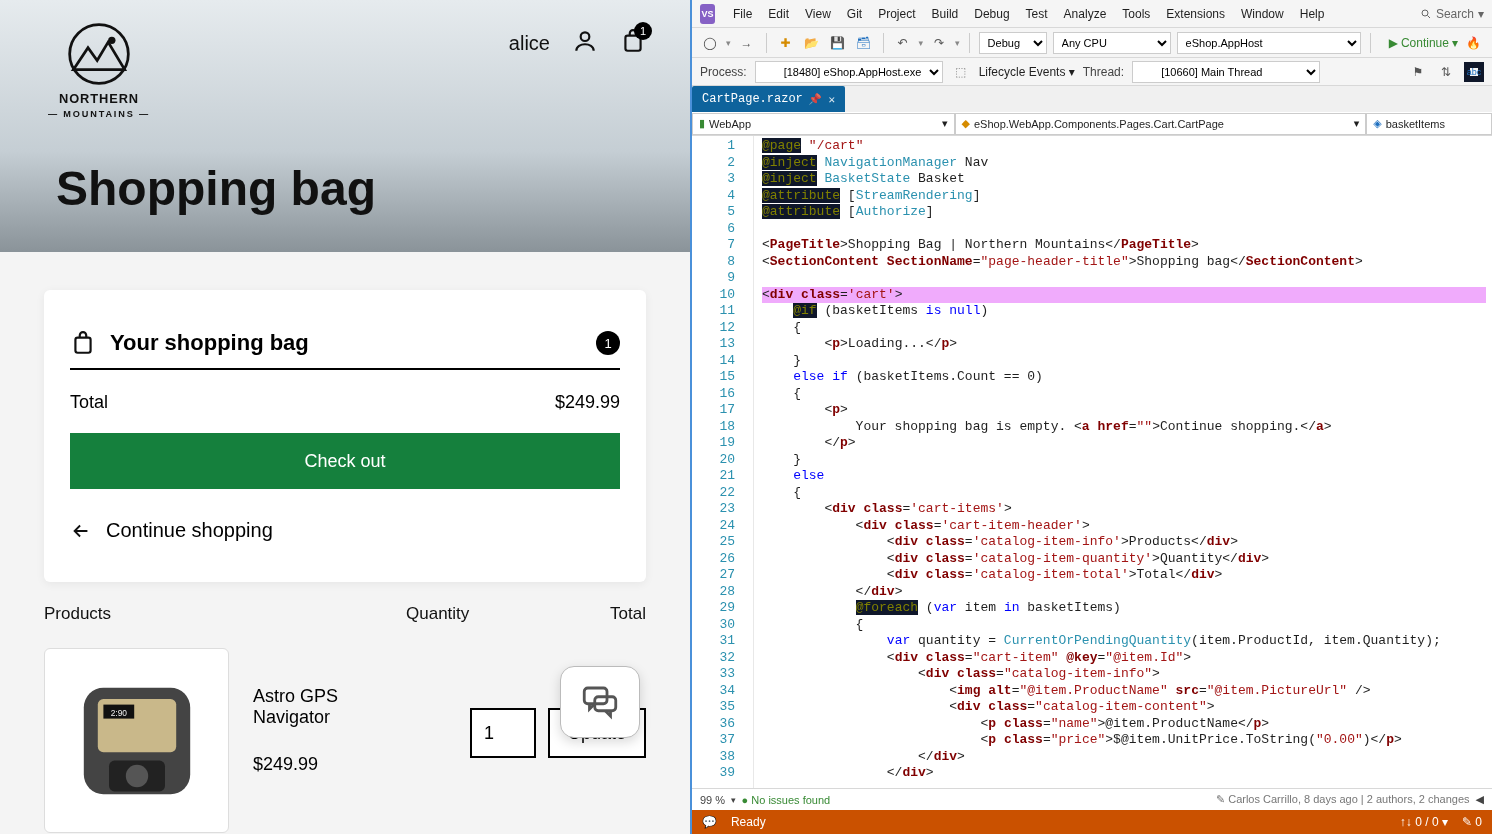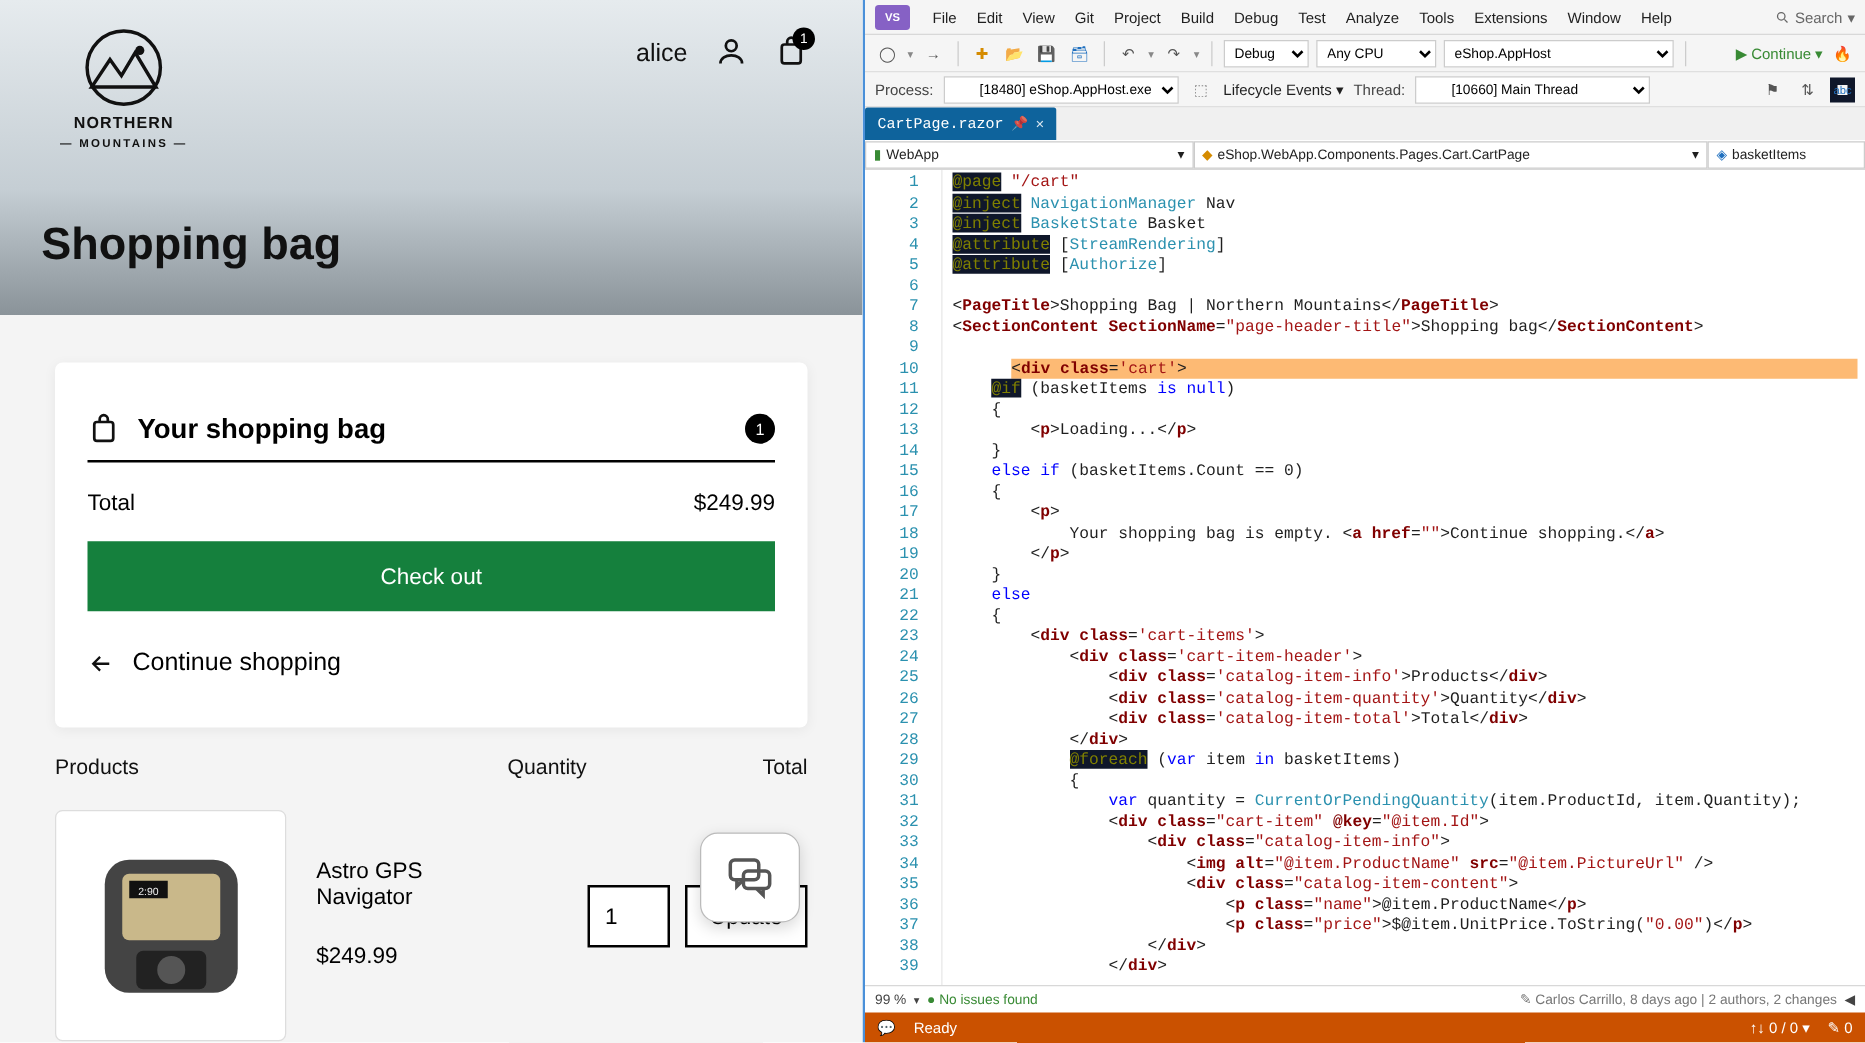--- a/index.html
+++ b/index.html
@@ -20,21 +20,21 @@
 }
 .hero {
   height: 252px;
   background: linear-gradient(180deg, #e6ebee 0%, #c5ced4 60%, #8a9399 100%);
   position: relative;
   padding: 22px 44px;
 }
 .hero .logo { width: 110px; height: 110px; }
 .hero .topbar { position: absolute; top: 28px; right: 44px; display: flex; align-items: center; gap: 22px; }
 .hero .user { font-size: 20px; font-weight: 500; color: #111; }
-.hero .hero-title { position: absolute; bottom: 36px; left: 33px; font-size: 36px; font-weight: 700; color: #111; }
+.hero .hero-title { position: absolute; bottom: 36px; left: 56px; font-size: 48px; font-weight: 700; color: #111; }
 .hero .icon-wrap { position: relative; }
 .hero .badge { position:absolute; top:-6px; right:-6px; background:#000; color:#fff; border-radius:50%; width:18px; height:18px; font-size:11px; display:flex; align-items:center; justify-content:center;}
 .card {
   margin: 38px 44px 22px 44px;
   background: #fff;
   border-radius: 6px;
   box-shadow: 0 2px 10px rgba(0,0,0,.06);
   padding: 40px 26px;
 }
 .card-header { display:flex; align-items:center; gap:14px; border-bottom:2px solid #000; padding-bottom:12px; }
@@ -55,21 +55,21 @@
 .product-price { margin-top:26px; font-size:18px; }
 .qty-controls { display:flex; gap:12px; padding-top:60px; }
 .qty-input { width:66px; height:50px; border:2px solid #000; font-size:18px; padding:0 12px; }
 .update-btn { height:50px; padding:0 18px; border:2px solid #000; background:#fff; font-size:18px; cursor:pointer;}
 .chat-bubble { position:absolute; bottom:96px; right:50px; width:80px; height:72px; background:#fff; border:1px solid #bbb; border-radius:14px; box-shadow:0 4px 12px rgba(0,0,0,.15); display:flex; align-items:center; justify-content:center; cursor:pointer;}
 .web-panel::-webkit-scrollbar{width:14px;} .web-panel::-webkit-scrollbar-thumb{background:#bbb;border-radius:7px;}
 
 
 .vs-panel { flex:1; height:100%; background:#fcfcfc; display:flex; flex-direction:column; font-family:"Segoe UI",sans-serif; font-size:12px; color:#1f1f1f; border-left:2px solid #4a90d9;}
 .vs-menubar { height:28px; display:flex; align-items:center; padding:0 8px; gap:2px; background:#f5f5f5; border-bottom:1px solid #d8d8d8;}
-.vs-menubar .vs-logo { width:28px; height:20px; background:#8661c5; border-radius:3px; margin-right:8px; display:flex;align-items:center;justify-content:center;color:#fff;font-size:9px;font-weight:bold;}
+.vs-menubar .vs-logo { width:15px; height:20px; background:#8661c5; border-radius:3px; margin-right:8px; display:flex;align-items:center;justify-content:center;color:#fff;font-size:9px;font-weight:bold;}
 .vs-menubar .menu-item { padding:4px 8px; cursor:pointer;}
 .vs-menubar .search-box{ margin-left:auto; display:flex; align-items:center; gap:4px; color:#666;}
 .vs-toolbar{ height:30px; display:flex; align-items:center; padding:0 8px; gap:6px; background:#f5f5f5; border-bottom:1px solid #d8d8d8;}
 .vs-toolbar select, .vs-combo{ height:22px; border:1px solid #ccc; background:#fff; font-size:11px; padding:0 4px;}
 .vs-toolbar .sep{width:1px;height:20px;background:#ccc;margin:0 3px;}
 .tb-btn{width:20px;height:20px;display:flex;align-items:center;justify-content:center;cursor:pointer;color:#555;}
 .vs-toolbar .continue-btn{color:#388a34;display:flex;align-items:center;gap:3px;margin-left:auto;}
 .vs-toolbar2{ height:28px; display:flex; align-items:center; padding:0 8px; gap:8px; background:#f5f5f5; border-bottom:1px solid #d8d8d8;}
 .vs-toolbar2 .label{color:#444;}
 .vs-toolbar2 .combo-wide{flex:0 0 188px;padding-left:24px;}
@@ -77,21 +77,21 @@
 .file-tab{height:26px;background:#0e639c;color:#fff;padding:0 10px;display:flex;align-items:center;gap:6px;font-size:12px;border-top-left-radius:2px;border-top-right-radius:2px;font-family:Liberation Mono, monospace;}
 .file-tab .pin,.file-tab .close{font-size:11px;opacity:.85;cursor:pointer;}
 .nav-bar{height:24px;display:flex;align-items:center;background:#fff;border-bottom:1px solid #d8d8d8;}
 .nav-bar .nav-combo{flex:1;height:22px;border:1px solid #ccc;display:flex;align-items:center;padding:0 6px;font-size:11px;gap:4px;}
 .nav-bar .nav-combo .proj-icon{color:#388a34;}
 .code-area{flex:1;display:flex;overflow:hidden;background:#fff;font-family:"Consolas","Courier New",monospace;}
 .gutter{width:62px;background:#fff;border-right:1px solid #e8e8e8;text-align:right;padding-right:18px;color:#2b91af;font-size:13px;line-height:16.5px;padding-top:2px;position:relative;}
 .gutter .ln{height:16.5px;}
 .code-body{flex:1;overflow:auto;white-space:pre;font-size:13px;line-height:16.5px;padding:2px 6px 0 8px;}
 .c-kw{color:#0000ff;} .c-attr{color:#800000;font-weight:600;} .c-tag{color:#800000;font-weight:600;} .c-str{color:#a31515;} .c-type{color:#2b91af;} .c-dir{color:#808000;background:#0f172a;}
-.current-line{background:#fdba74;margin-left:47px;}
+.current-line{background:#f0abfc;}
 .bottom-info{height:22px;display:flex;align-items:center;border-top:1px solid #d8d8d8;font-size:11px;background:#fff;padding:0 8px;gap:6px;color:#444;}
 .bottom-info .no-issues{color:#388a34;}
 .status-bar{height:24px;background:#ca5100;color:#fff;display:flex;align-items:center;padding:0 10px;font-size:12px;gap:14px;}
 .status-bar .right{margin-left:auto;display:flex;gap:14px;}
 </style>
 </head>
 <body>
 
 <div class="web-panel">
   <div class="hero">
@@ -216,21 +216,21 @@
     <span class="tb-btn" style="color:#d58b00">📂</span>
     <span class="tb-btn" style="color:#1e6fbf">💾</span>
     <span class="tb-btn" style="color:#1e6fbf">🗃</span>
     <span class="sep"></span>
     <span class="tb-btn">↶</span>
       <span style="font-size:9px;color:#888">▾</span>
     <span class="tb-btn">↷</span>
       <span style="font-size:9px;color:#888">▾</span>
     <span class="sep"></span>
     <select class="vs-combo" style="width:68px"><option>Debug</option></select>
-    <select class="vs-combo" style="width:96px"><option>Any CPU</option></select>
+    <select class="vs-combo" style="width:118px"><option>Any CPU</option></select>
     <select class="vs-combo" style="width:184px"><option>eShop.AppHost</option></select>
     <span class="sep"></span>
     <span class="continue-btn">▶ <span>Continue</span> ▾</span>
     <span class="tb-btn" style="color:#d9534f">🔥</span>
   </div>
 
   <div class="vs-toolbar2">
     <span class="label">Process:</span>
     <select class="vs-combo combo-wide"><option>[18480] eShop.AppHost.exe</option></select>
     <span class="tb-btn" style="color:#888">⬚</span>

